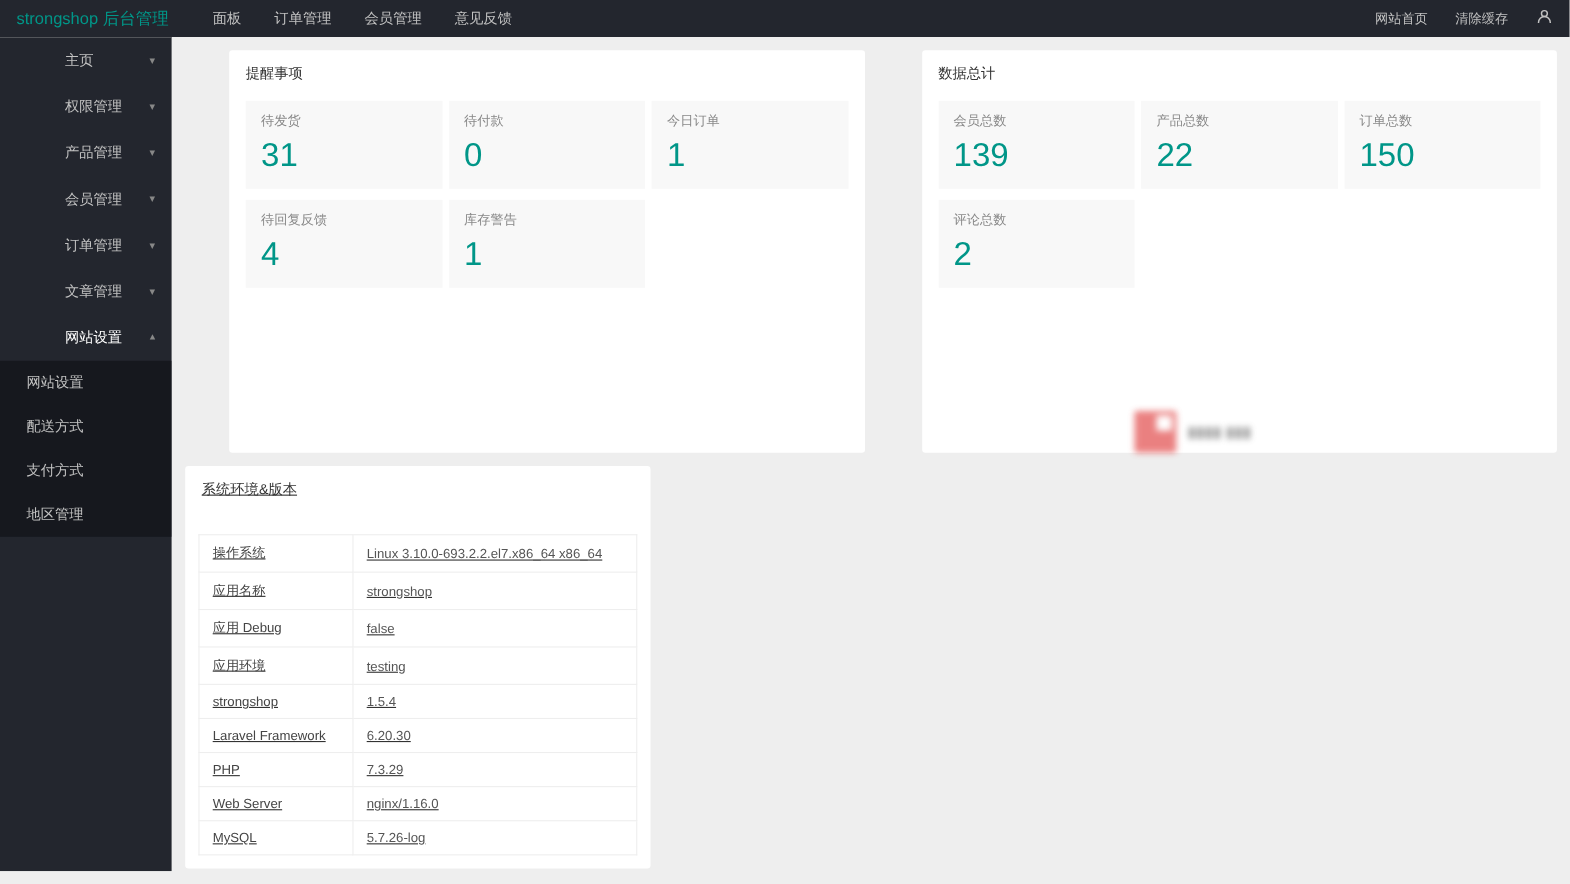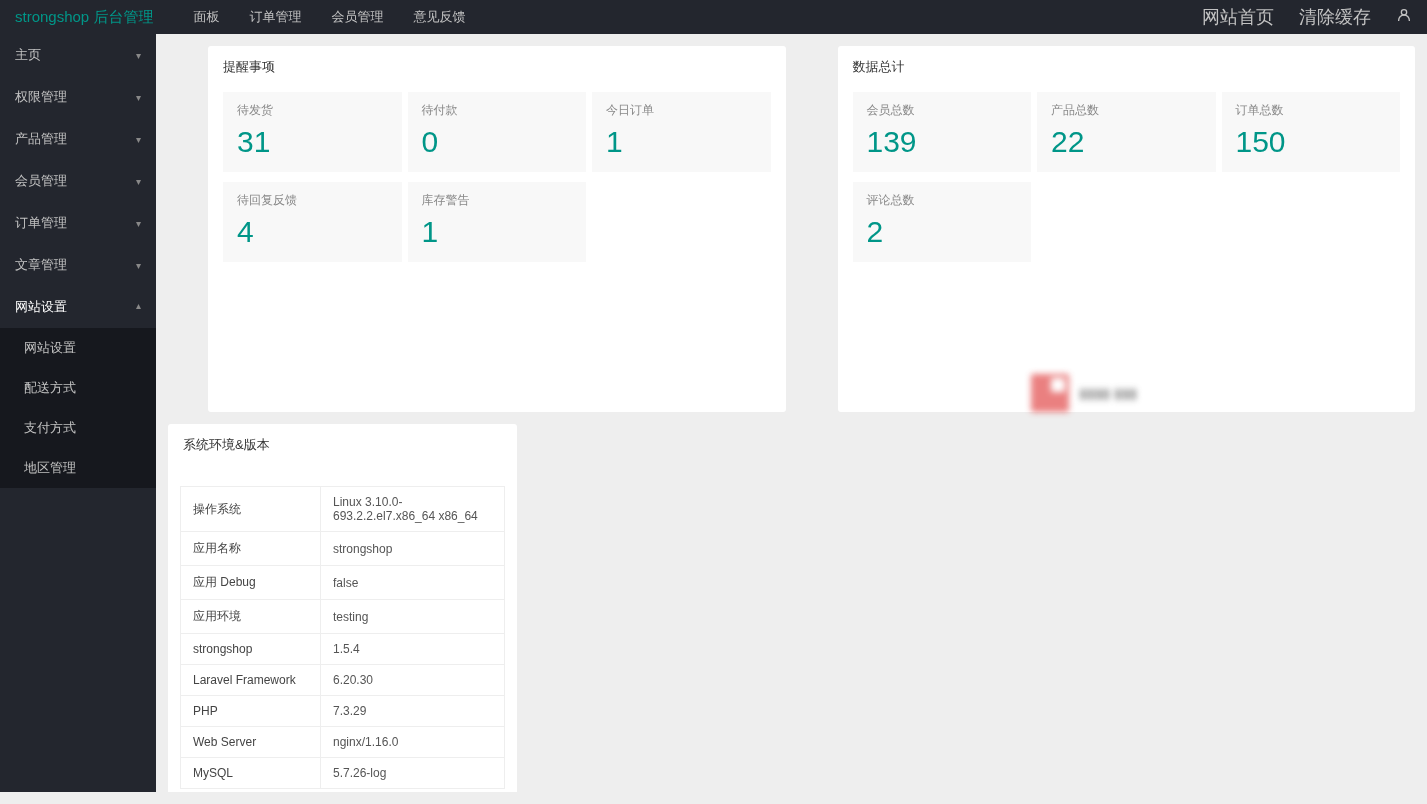--- a/index.html
+++ b/index.html
@@ -38,21 +38,21 @@
       cursor: pointer;
     }
     .header-right {
       margin-left: auto;
       display: flex;
       gap: 25px;
       align-items: center;
       color: #c2c2c2;
     }
     .header-right-item {
-      font-size: 18px;
+      font-size: 12px;
       cursor: pointer;
     }
     .user-icon {
       font-size: 16px;
       cursor: pointer;
     }
     .layout {
       display: flex;
       height: calc(100vh - 46px);
     }
@@ -63,20 +63,21 @@
       flex-shrink: 0;
     }
     .side-item {
       display: flex;
       align-items: center;
       justify-content: space-between;
       padding: 12px 15px;
       color: #c2c2c2;
       font-size: 13px;
       cursor: pointer;
+      margin-left: 44px;
     }
     .side-item.expanded {
       color: #fff;
     }
     .chevron {
       font-size: 10px;
       color: #888;
       transform: rotate(0deg);
       transition: transform 0.2s;
     }
@@ -134,21 +135,22 @@
       font-size: 12px;
       margin-bottom: 6px;
     }
     .stat-value {
       color: #009688;
       font-size: 30px;
       font-weight: 300;
       line-height: 1.1;
     }
     .env-card {
-      width: 349px;
+      width: 423px;
+      text-decoration: underline;
     }
     .env-table {
       width: 100%;
       border-collapse: collapse;
       margin-top: 16px;
     }
     .env-table td {
       border: 1px solid #eee;
       padding: 8px 12px;
       font-size: 12px;

